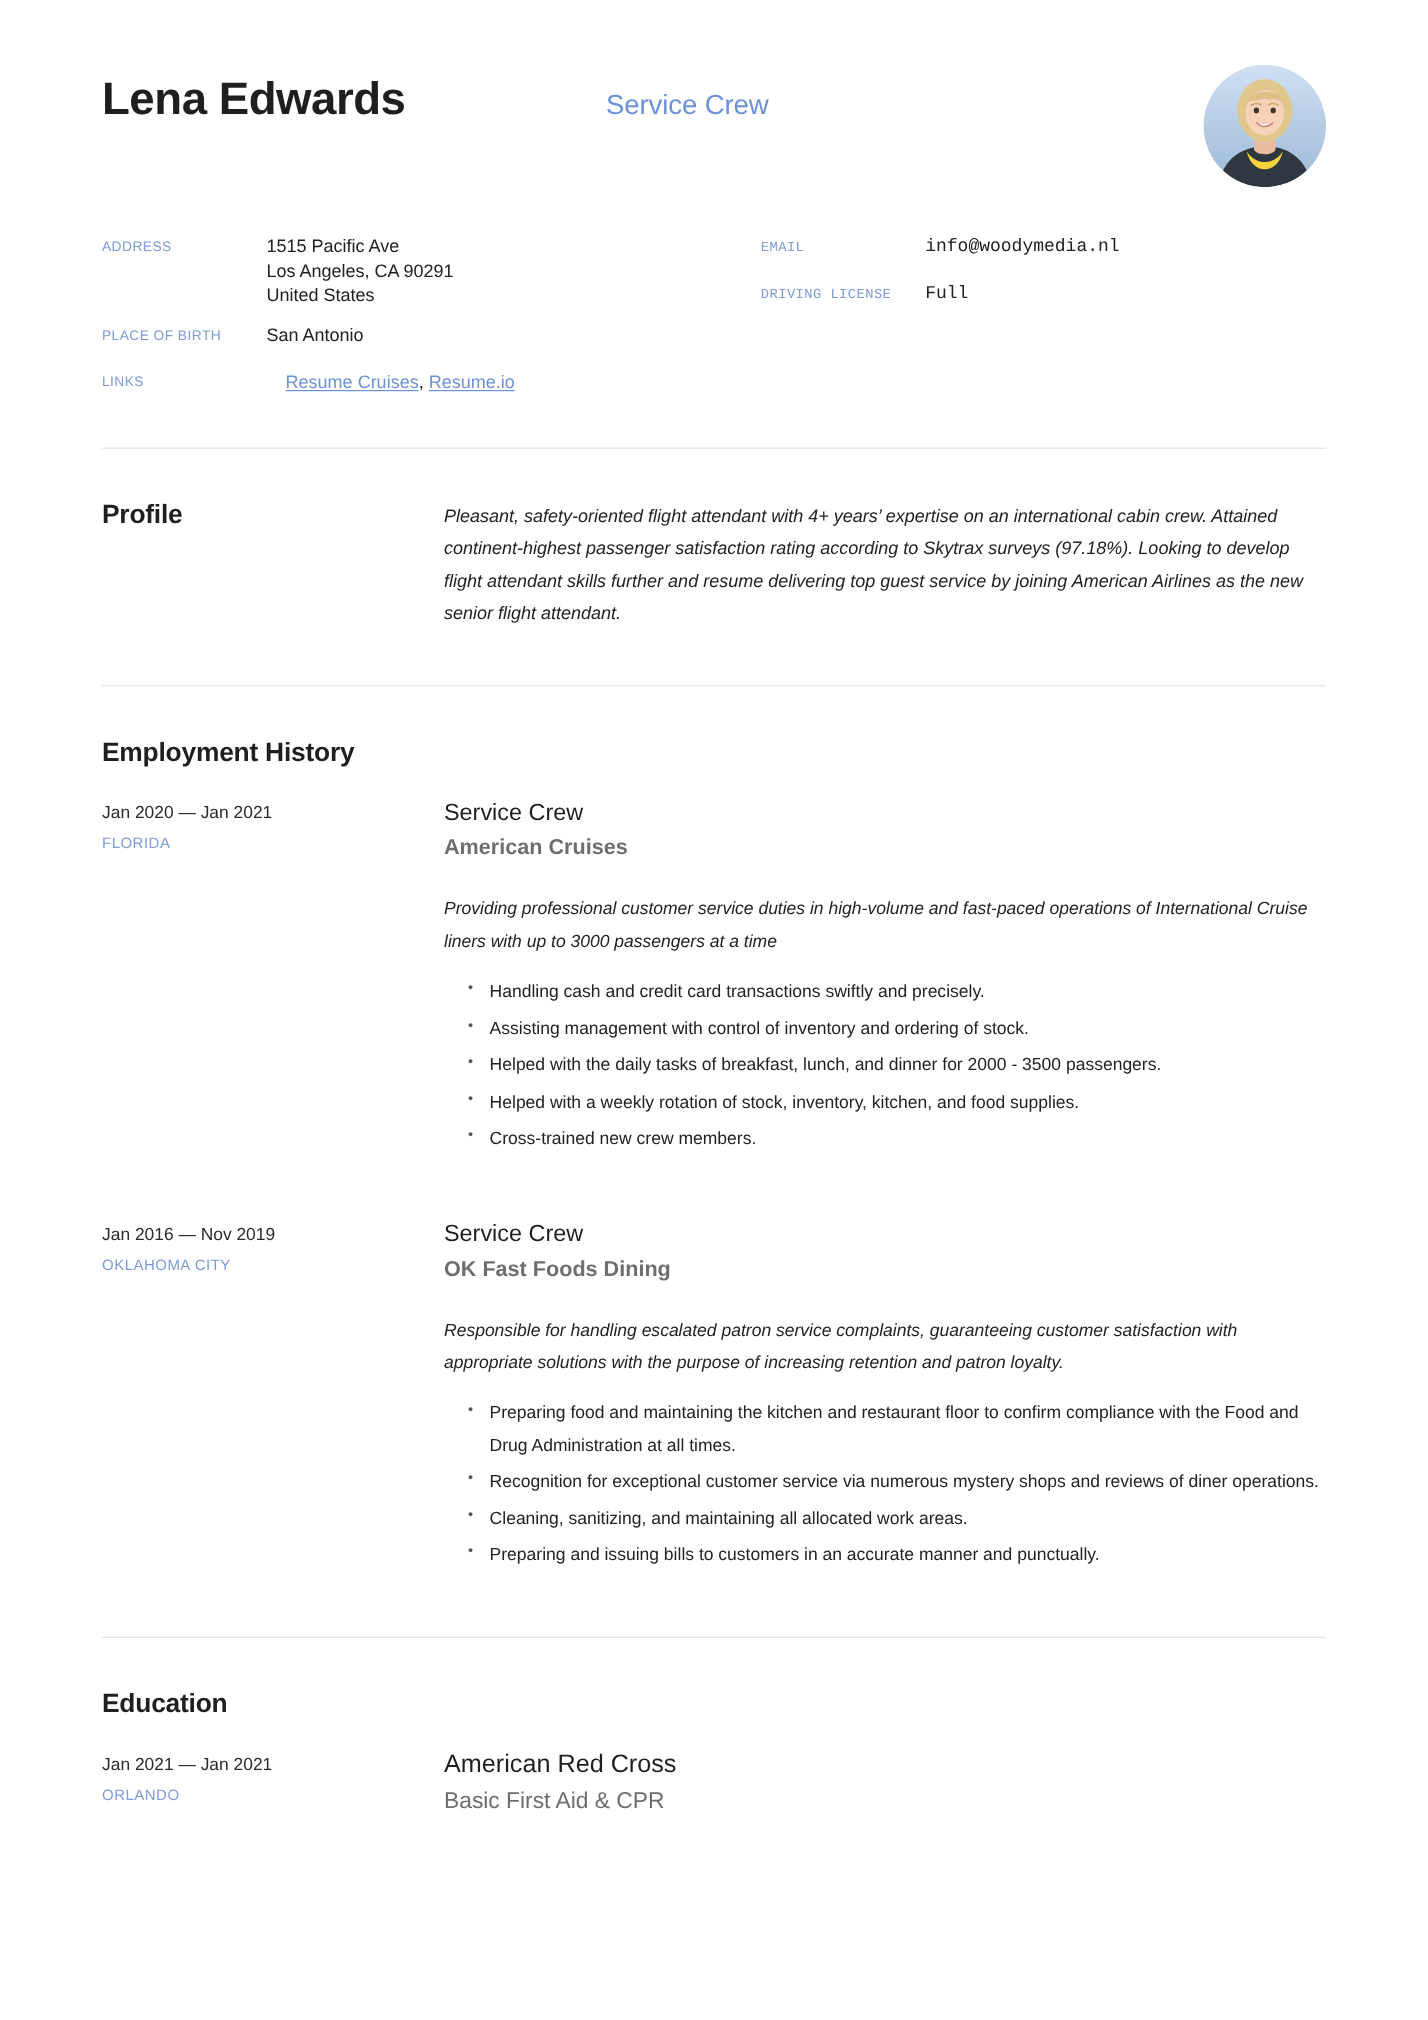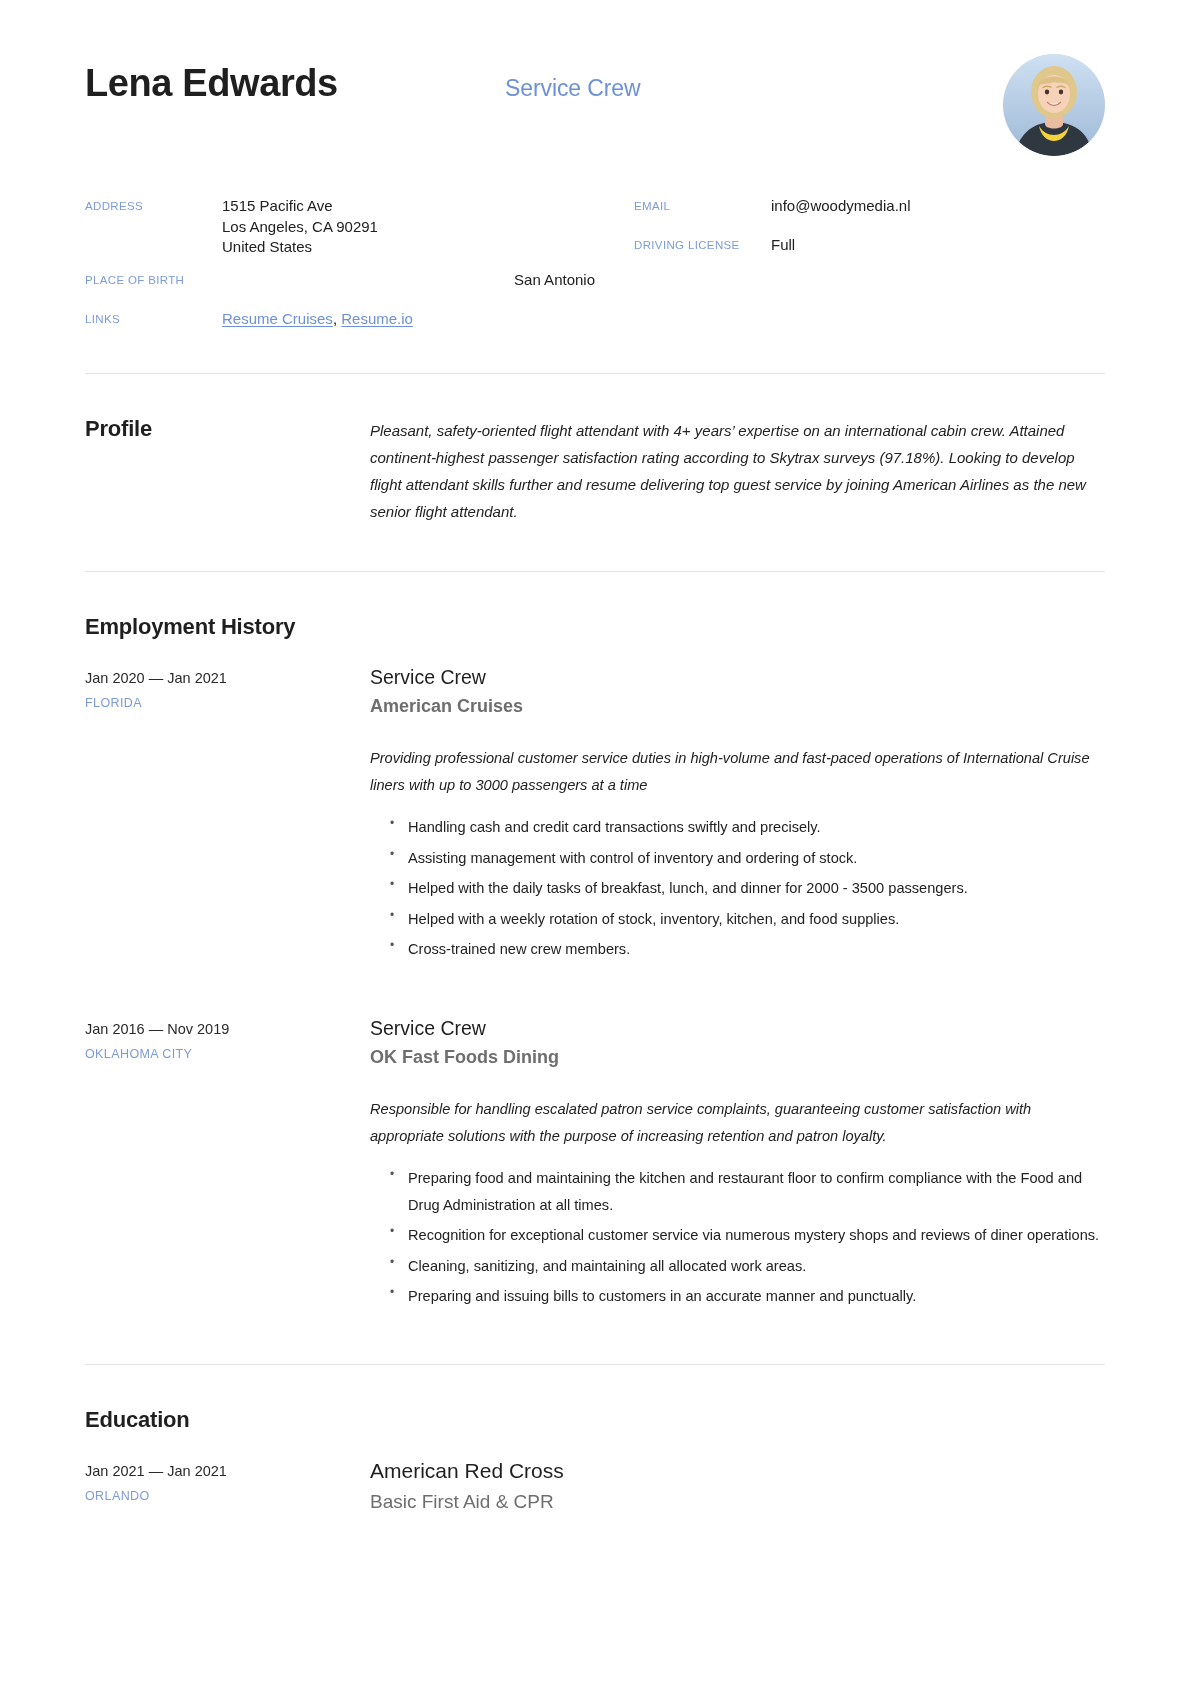--- a/index.html
+++ b/index.html
@@ -63,21 +63,21 @@
     position: relative;
   }
   .avatar svg { display: block; }
 
   
   .contact {
     display: flex;
     margin-top: 40px;
   }
   .contact-col { width: 50%; }
-  .contact-col.right { padding-left: 39px; }
+  .contact-col.right { padding-left: 39px; font-family: Liberation Mono, monospace; }
   .crow {
     display: flex;
     margin-bottom: 12px;
   }
   .crow:last-child { margin-bottom: 0; }
   .clabel {
     width: 137px;
     flex: 0 0 137px;
     font-size: 11.5px;
     letter-spacing: 0.35px;
@@ -266,26 +266,26 @@
 
       <div class="crow">
         <div class="clabel">ADDRESS</div>
         <div class="cvalue">
           <div>1515 Pacific Ave</div>
           <div>Los Angeles, CA 90291</div>
           <div>United States</div>
         </div>
       </div>
 
-      <div class="crow" style="justify-content:space-between;">
+      <div class="crow" style="">
         <div class="clabel">PLACE OF BIRTH</div>
         <div class="cvalue">San Antonio</div>
       </div>
 
-      <div class="crow" style="margin-top:18px;">
+      <div class="crow" style="margin-top:18px;gap:16px;">
         <div class="clabel">LINKS</div>
         <div class="cvalue">
           <a href="#">Resume Cruises</a><span class="sep">, </span><a href="#">Resume.io</a>
         </div>
       </div>
 
     </div>
 
     <div class="contact-col right">
 

